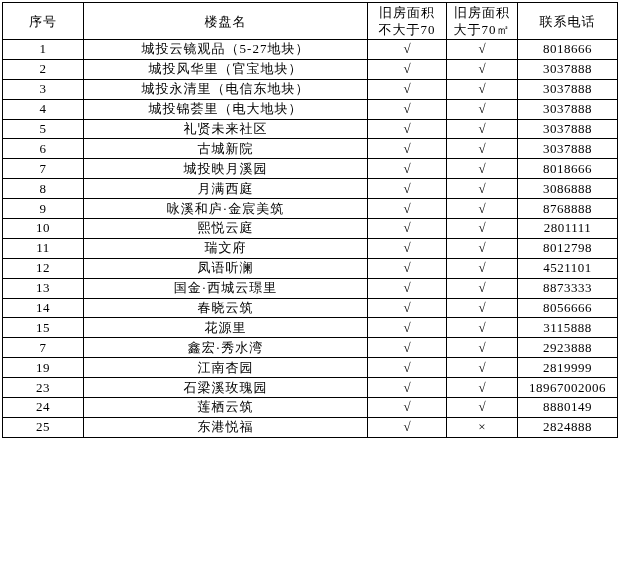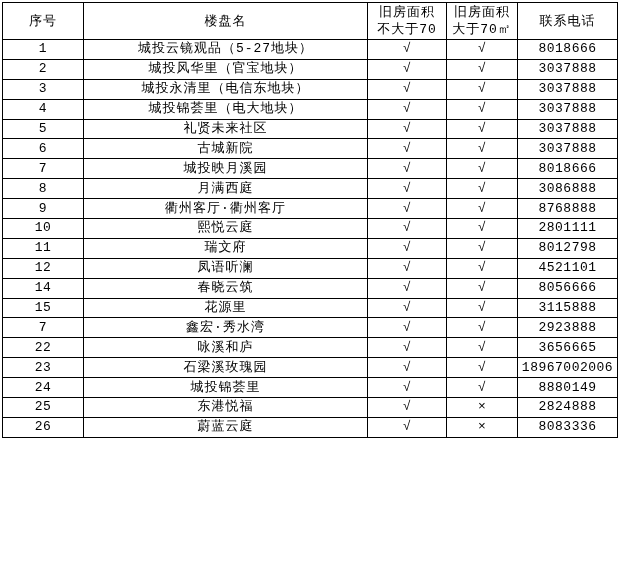--- a/index.html
+++ b/index.html
@@ -10,21 +10,20 @@
   body {
     width: 619px;
     height: 561px;
     overflow: hidden;
     font-family: "Liberation Serif", "DejaVu Serif", serif;
     color: #000000;
   }
   .table-wrap {
     padding: 2px 10px 0 2px;
     box-sizing: border-box;
-    font-family: Liberation Mono, monospace;
   }
   table.listings {
     border-collapse: collapse;
     table-layout: fixed;
     width: 615px;
     background: #ffffff;
   }
   table.listings th,
   table.listings td {
     border: 1.5px solid #000000;
@@ -133,21 +132,21 @@
         </tr>
         <tr>
           <td class="cell-no">8</td>
           <td class="cell-name">月满西庭</td>
           <td class="cell-mark">√</td>
           <td class="cell-mark">√</td>
           <td class="cell-phone">3086888</td>
         </tr>
         <tr>
           <td class="cell-no">9</td>
-          <td class="cell-name">衢州客厅·衢州客厅</td>
+          <td class="cell-name">咏溪和庐·金宸美筑</td>
           <td class="cell-mark">√</td>
           <td class="cell-mark">√</td>
           <td class="cell-phone">8768888</td>
         </tr>
         <tr>
           <td class="cell-no">10</td>
           <td class="cell-name">熙悦云庭</td>
           <td class="cell-mark">√</td>
           <td class="cell-mark">√</td>
           <td class="cell-phone">2801111</td>
@@ -160,20 +159,27 @@
           <td class="cell-phone">8012798</td>
         </tr>
         <tr>
           <td class="cell-no">12</td>
           <td class="cell-name">凤语听澜</td>
           <td class="cell-mark">√</td>
           <td class="cell-mark">√</td>
           <td class="cell-phone">4521101</td>
         </tr>
         <tr>
+          <td class="cell-no">13</td>
+          <td class="cell-name">国金·西城云璟里</td>
+          <td class="cell-mark">√</td>
+          <td class="cell-mark">√</td>
+          <td class="cell-phone">8873333</td>
+        </tr>
+        <tr>
           <td class="cell-no">14</td>
           <td class="cell-name">春晓云筑</td>
           <td class="cell-mark">√</td>
           <td class="cell-mark">√</td>
           <td class="cell-phone">8056666</td>
         </tr>
         <tr>
           <td class="cell-no">15</td>
           <td class="cell-name">花源里</td>
           <td class="cell-mark">√</td>
@@ -181,49 +187,42 @@
           <td class="cell-phone">3115888</td>
         </tr>
         <tr>
           <td class="cell-no">7</td>
           <td class="cell-name">鑫宏·秀水湾</td>
           <td class="cell-mark">√</td>
           <td class="cell-mark">√</td>
           <td class="cell-phone">2923888</td>
         </tr>
         <tr>
-          <td class="cell-no">22</td>
-          <td class="cell-name">咏溪和庐</td>
-          <td class="cell-mark">√</td>
-          <td class="cell-mark">√</td>
-          <td class="cell-phone">3656665</td>
+          <td class="cell-no">19</td>
+          <td class="cell-name">江南杏园</td>
+          <td class="cell-mark">√</td>
+          <td class="cell-mark">√</td>
+          <td class="cell-phone">2819999</td>
         </tr>
         <tr>
           <td class="cell-no">23</td>
           <td class="cell-name">石梁溪玫瑰园</td>
           <td class="cell-mark">√</td>
           <td class="cell-mark">√</td>
           <td class="cell-phone">18967002006</td>
         </tr>
         <tr>
           <td class="cell-no">24</td>
-          <td class="cell-name">城投锦荟里</td>
+          <td class="cell-name">莲栖云筑</td>
           <td class="cell-mark">√</td>
           <td class="cell-mark">√</td>
           <td class="cell-phone">8880149</td>
         </tr>
         <tr>
           <td class="cell-no">25</td>
           <td class="cell-name">东港悦福</td>
           <td class="cell-mark">√</td>
           <td class="cell-mark">×</td>
           <td class="cell-phone">2824888</td>
-        </tr>
-        <tr>
-          <td class="cell-no">26</td>
-          <td class="cell-name">蔚蓝云庭</td>
-          <td class="cell-mark">√</td>
-          <td class="cell-mark">×</td>
-          <td class="cell-phone">8083336</td>
         </tr>
       </tbody>
   </table>
 </div>
 
 </body></html>

